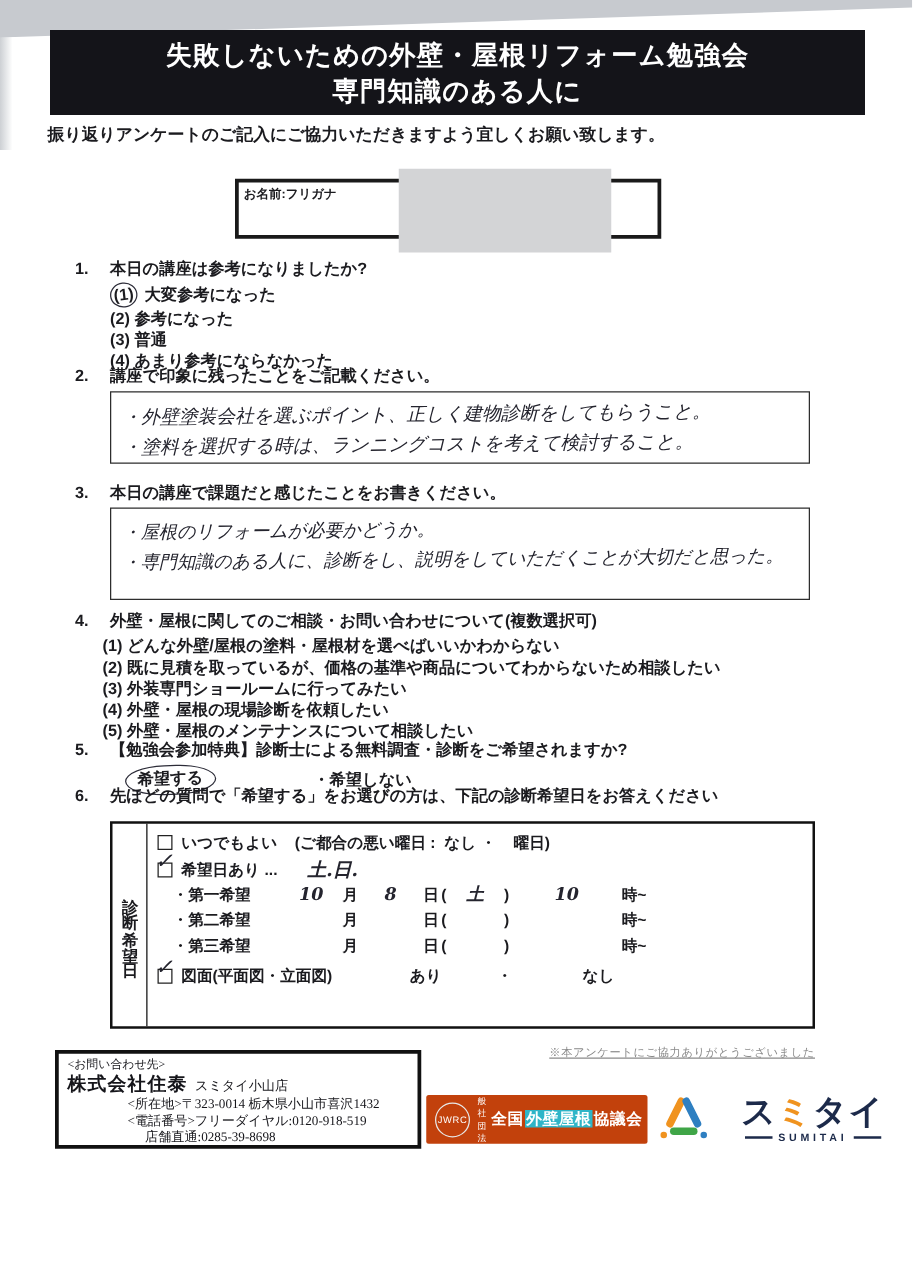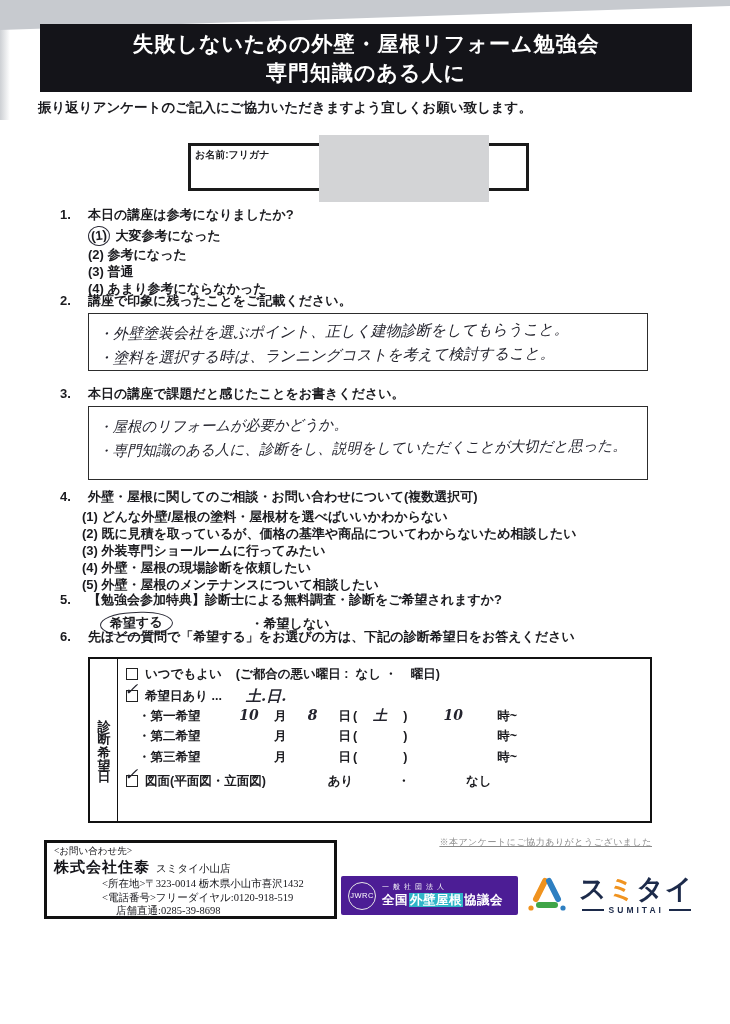--- a/index.html
+++ b/index.html
@@ -76,32 +76,32 @@
     border:3px solid #111;box-sizing:border-box;padding:2px 7px;
     font-family:"Liberation Serif",serif;color:#15151a;}
   .f-label{font-size:9.5px;}
   .f-company-line{display:flex;align-items:baseline;gap:6px;}
   .f-company{font-size:15px;font-weight:bold;letter-spacing:1px;}
   .f-branch{font-size:10.5px;}
   .f-line{font-size:10.5px;line-height:13.5px;white-space:nowrap;margin-left:48px;}
   .f-indent{margin-left:62px;}
 
   .jwrc{position:absolute;left:341px;top:876px;width:177px;height:39px;
-    background:#4c1d95;border-radius:2px;display:flex;align-items:center;
+    background:#c2410c;border-radius:2px;display:flex;align-items:center;
     padding:0 7px;box-sizing:border-box;gap:6px;color:#fff;}
   .jwrc-circle{width:26px;height:26px;border:1.4px solid #e8e8e8;border-radius:50%;
     flex:none;display:flex;align-items:center;justify-content:center;
     font-size:7.5px;letter-spacing:0.5px;}
-  .jwrc-text{display:flex;flex-direction:column;align-items:flex-start;flex:1;}
+  .jwrc-text{display:flex;flex-direction:row;align-items:center;flex:1;}
   .jwrc-type{font-size:7px;letter-spacing:4px;}
   .jwrc-name{font-size:12.5px;font-weight:bold;letter-spacing:0.5px;white-space:nowrap;}
   .jwrc-hl{background:#2fb5c8;color:#fff;padding:0 1px;margin:0 1px;}
 
   .sumitai{position:absolute;left:524px;top:872px;display:flex;align-items:center;gap:9px;}
-  .s-text{display:flex;flex-direction:column;align-items:center;}
+  .s-text{display:flex;flex-direction:column;align-items:center;margin-left:14px;}
   .s-name{font-size:27px;font-weight:bold;color:#1c2a4a;line-height:28px;letter-spacing:1px;}
   .s-orange{color:#f0931f;}
   .s-sub{font-size:8.5px;font-weight:bold;letter-spacing:3px;color:#1c2a4a;
     display:flex;align-items:center;gap:5px;margin-top:2px;}
   .s-sub::before,.s-sub::after{content:"";width:22px;height:2px;background:#1c2a4a;}
 </style>
 </head>
 <body>
 
 <div class="scan-wedge"></div>

